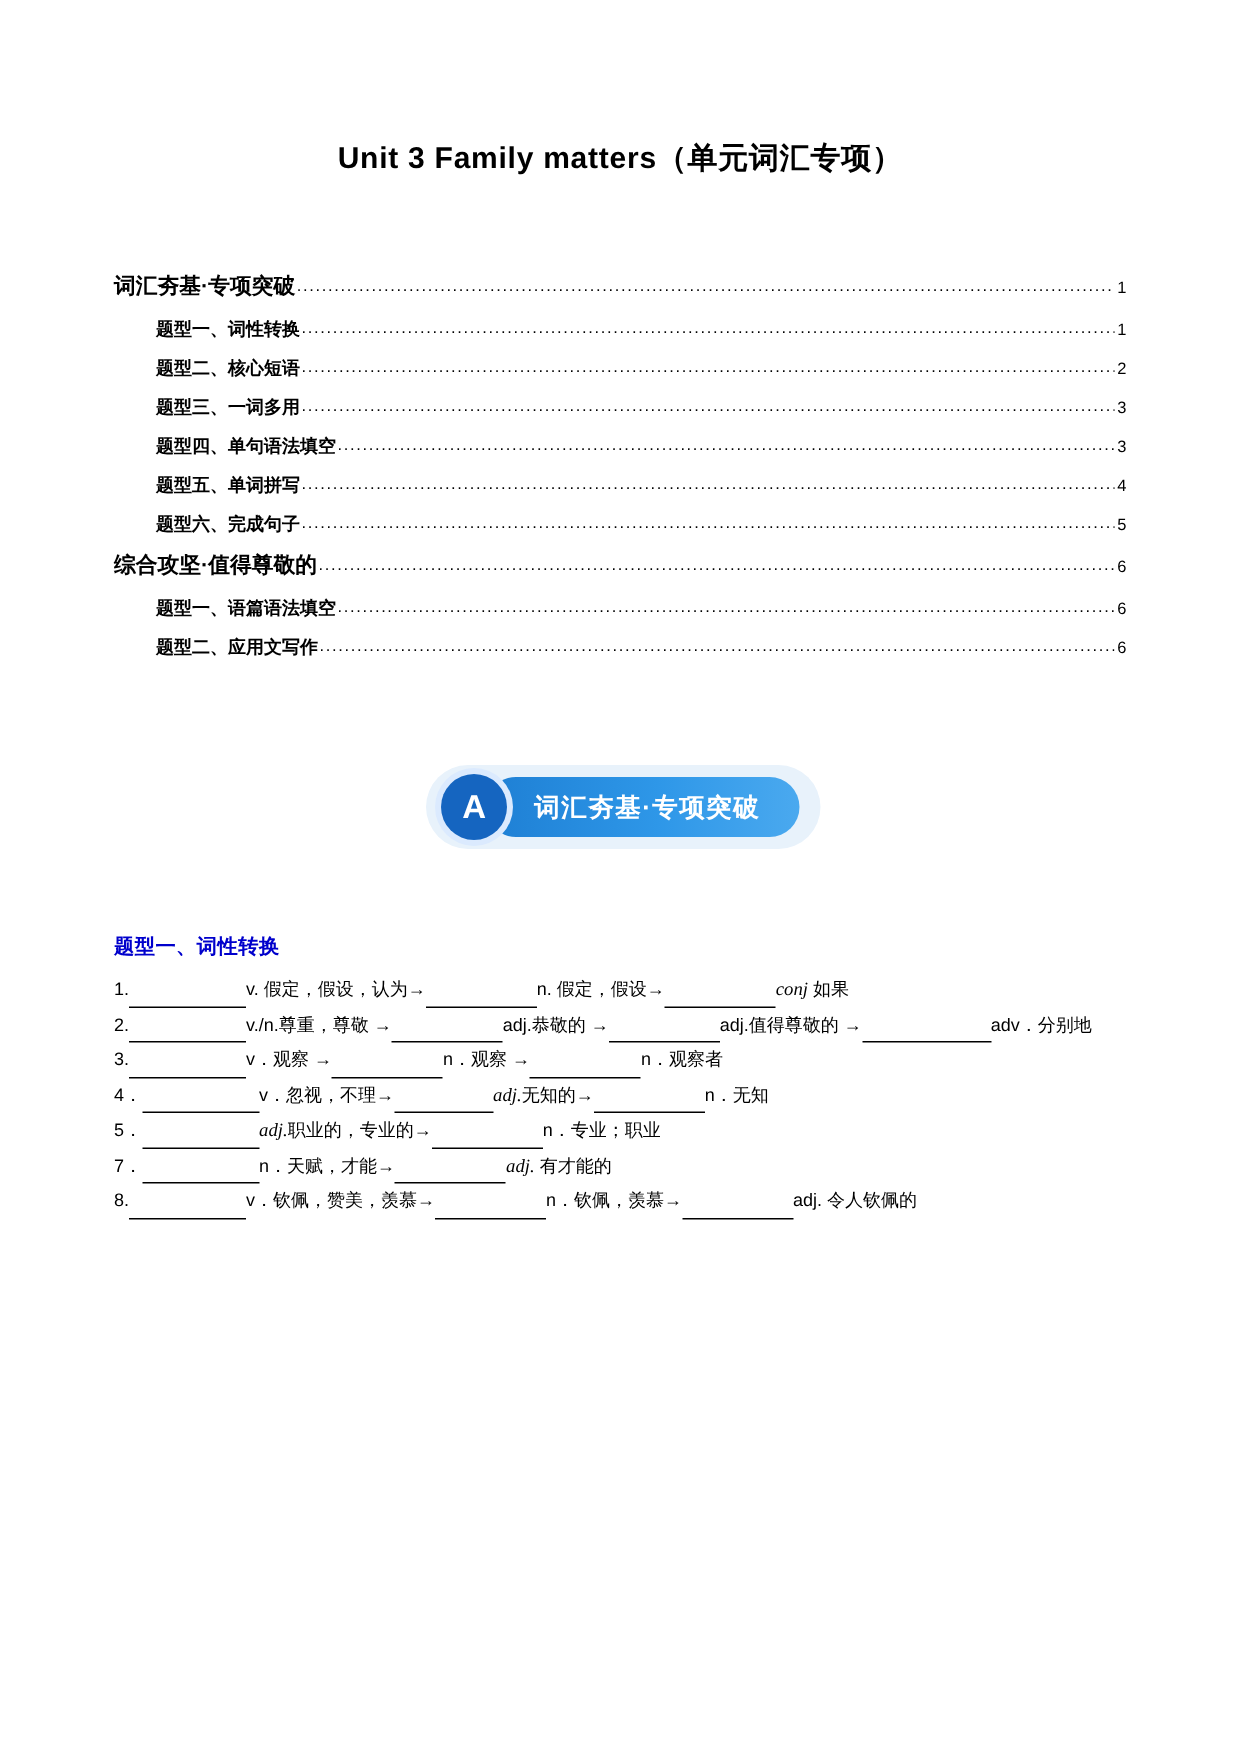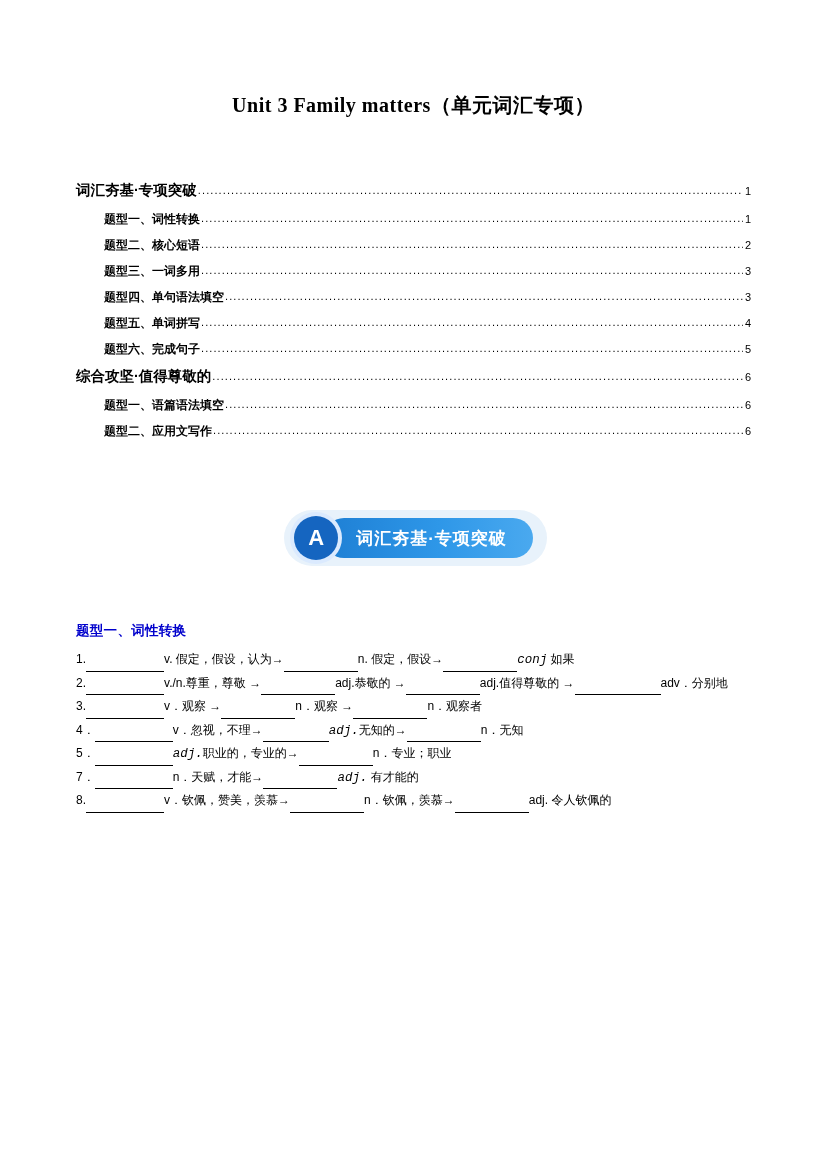--- a/index.html
+++ b/index.html
@@ -17,21 +17,21 @@
   }
   .page {
     position: relative;
     width: 827px;
     height: 1169px;
     box-sizing: border-box;
     padding: 0 76px;
   }
   .doc-title {
     text-align: center;
-    font-family: Liberation Serif, serif;
+    font-family: Liberation Sans, sans-serif;
     font-weight: bold;
     font-size: 20px;
     margin-top: 92px;
     letter-spacing: 0.5px;
   }
 
   
   .toc {
     margin-top: 62px;
   }
@@ -146,21 +146,21 @@
     margin-bottom: 1px;
     white-space: normal;
   }
   .blank {
     display: inline-block;
     border-bottom: 1px solid #000;
     vertical-align: baseline;
   }
   .it {
     font-style: italic;
-    font-family: Liberation Mono, monospace;
+    font-family: Liberation Serif, serif;
     font-size: 12.5px;
   }
 </style>
 </head>
 <body>
 
 <div class="page">
 
   <div class="doc-title">Unit 3 Family matters（单元词汇专项）</div>
 

